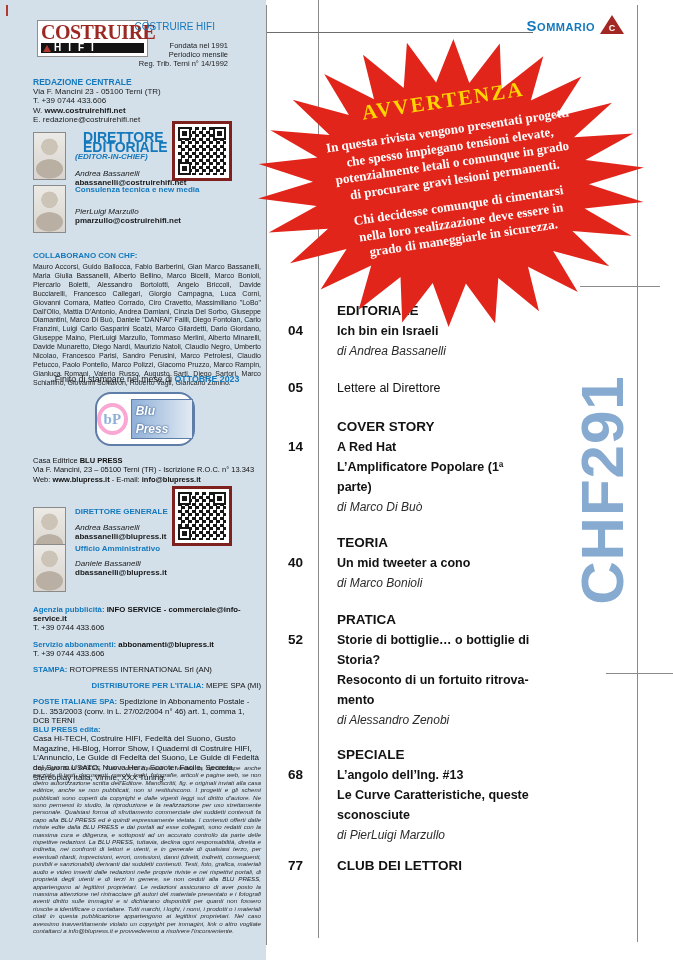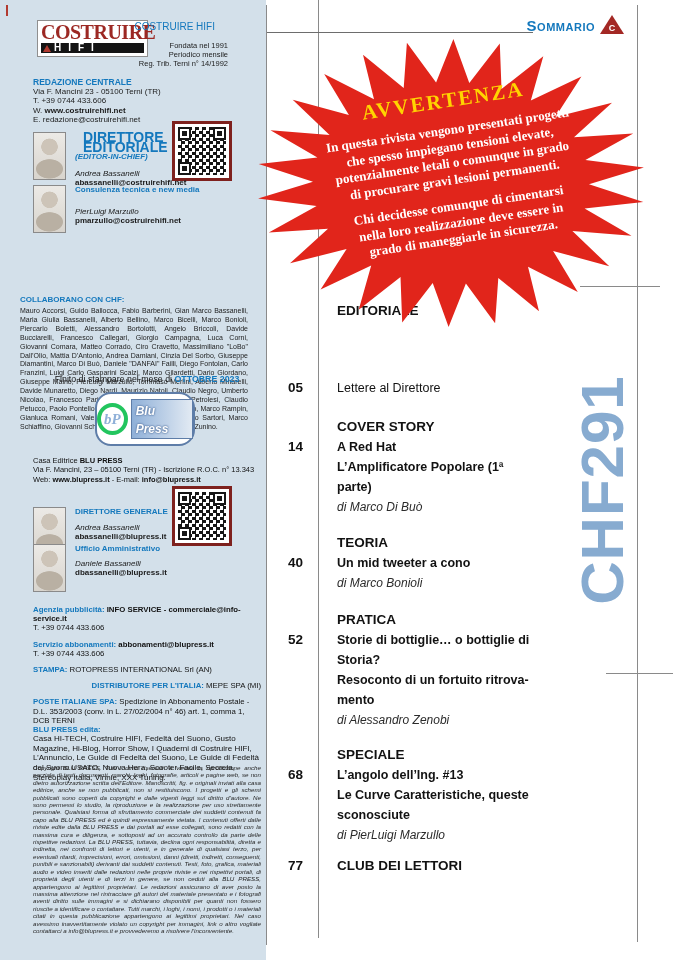--- a/index.html
+++ b/index.html
@@ -44,22 +44,22 @@
       background:repeating-conic-gradient(#161616 0% 25%, #ffffff 0% 50%);background-size:7px 7px;}
   .qr-finder{position:absolute;width:13px;height:13px;border:2px solid #161616;background:#fff;box-sizing:border-box;}
   .qr-finder::after{content:"";position:absolute;inset:2px;background:#161616;}
   .qr-tl{left:0;top:0;} .qr-tr{right:0;top:0;} .qr-bl{left:0;bottom:0;}
   
   .just{text-align:justify;}
   .copyright{font-size:6.2px;line-height:7.4px;color:#262626;font-style:italic;text-align:justify;}
   
   .bp-logo{width:100px;height:54px;border:2px solid #5e7da8;border-radius:16px;background:#fff;
            box-sizing:border-box;display:flex;align-items:center;justify-content:center;gap:3px;}
-  .bp-ring{width:32px;height:32px;border-radius:50%;border:4px solid #22c55e;color:#8fb0d8;
-           font-weight:bold;font-style:italic;font-size:15px;display:flex;align-items:center;
+  .bp-ring{width:32px;height:32px;border-radius:50%;border:4px solid #f9a8d4;color:#8fb0d8;
+           font-weight:bold;font-size:15px;display:flex;align-items:center;
            justify-content:center;box-sizing:border-box;font-family:"Liberation Serif",serif;}
   .bp-band{background:linear-gradient(90deg,#8fb0d8,#e2eaf3);border:1px solid #5e7da8;padding:1px 4px;}
   .bp-text{color:#fff;font-weight:bold;font-style:italic;font-size:12px;
            text-shadow:0 0 2px #5e7da8,0 0 2px #5e7da8,0 0 1px #5e7da8;}
   
   .iso-row{display:flex;align-items:center;gap:5px;}
   .csq-logo{width:33px;height:33px;background:linear-gradient(160deg,#9aa3b0 50%,#46568e 50%);
             color:#fff;font-weight:bold;font-style:italic;font-size:12px;display:flex;
             align-items:center;justify-content:center;flex:none;}
   .iso-text{font-weight:bold;font-size:11.5px;color:#111;white-space:nowrap;}
@@ -147,21 +147,21 @@
 
     <div class="abs person-row" style="left:33px;top:185px;width:220px;">
       <div class="photo"></div>
       <div class="person-text">
         <div class="sec-title" style="font-size:8px;">Consulenza tecnica e new media</div>
         <div class="small i" style="margin-top:12px;">PierLuigi Marzullo</div>
         <div class="small b">pmarzullo@costruirehifi.net</div>
       </div>
     </div>
 
-    <div class="abs" style="left:20px;top:251px;width:228px;margin-top:44px;">
+    <div class="abs" style="left:33px;top:251px;width:228px;">
       <div class="sec-title" style="font-size:8px;">COLLABORANO CON CHF:</div>
       <div class="tiny just" style="margin-top:2px;">Mauro Accorsi, Guido Ballocca, Fabio Barberini, Gian Marco Bassanelli, Maria Giulia Bassanelli, Alberto Bellino, Marco Bicelli, Marco Bonioli, Piercarlo Boletti, Alessandro Bortolotti, Angelo Briccoli, Davide Bucciarelli, Francesco Callegari, Giorgio Campagna, Luca Corni, Giovanni Comara, Matteo Corrado, Ciro Cravetto, Massimiliano "LoBo" Dall’Olio, Mattia D’Antonio, Andrea Damiani, Cinzia Del Sorbo, Giuseppe Diamantini, Marco Di Buò, Daniele "DANFAI" Failli, Diego Fontolan, Carlo Franzini, Luigi Carlo Gasparini Scalzi, Marco Gilardetti, Dario Giordano, Giuseppe Maino, PierLuigi Marzullo, Tommaso Merlini, Alberto Minarelli, Davide Munaretto, Diego Nardi, Maurizio Natoli, Claudio Negro, Umberto Nicolao, Francesco Parisi, Sandro Perusini, Marco Petrolesi, Claudio Petucco, Paolo Pontello, Marco Polizzi, Giacomo Pruzzo, Marco Rampin, Gianluca Romani, Valerio Russo, Augusto Sarti, Diego Sartori, Marco Schiaffino, Giovanni Schiavon, Roberto Vagli, Giancarlo Zunino.</div>
     </div>
 
     <div class="abs" style="left:33px;top:374px;width:228px;text-align:center;font-size:8.8px;">
       <span>Finito di stampare nel mese di </span><span class="blue b">OTTOBRE 2023</span>
     </div>
 
     <div class="abs bp-logo" style="left:95px;top:392px;">
       <div class="bp-ring">bP</div>
@@ -254,20 +254,27 @@
 potenzialmente letali o comunque in grado
 di procurare gravi lesioni permanenti.</div>
       <div class="warning-para">Chi decidesse comunque di cimentarsi
 nella loro realizzazione deve essere in
 grado di maneggiarle in sicurezza.</div>
     </div>
   </div>
 
   <div class="toc-entry" style="top:301px;">
     <div class="toc-cat">EDITORIALE</div>
+    <div class="toc-row">
+      <div class="toc-page">04</div>
+      <div class="toc-text">
+        <div class="toc-title">Ich bin ein Israeli</div>
+        <div class="toc-author">di Andrea Bassanelli</div>
+      </div>
+    </div>
   </div>
 
   <div class="toc-entry" style="top:378px;">
     <div class="toc-row">
       <div class="toc-page">05</div>
       <div class="toc-text">
         <div class="toc-title regular">Lettere al Direttore</div>
       </div>
     </div>
   </div>

